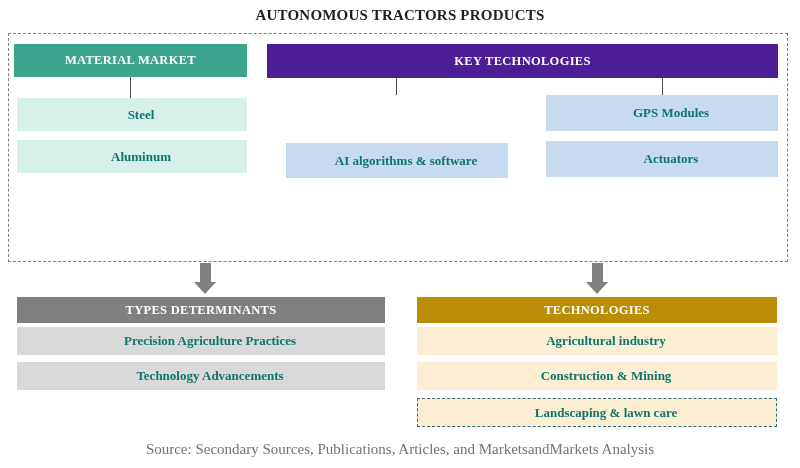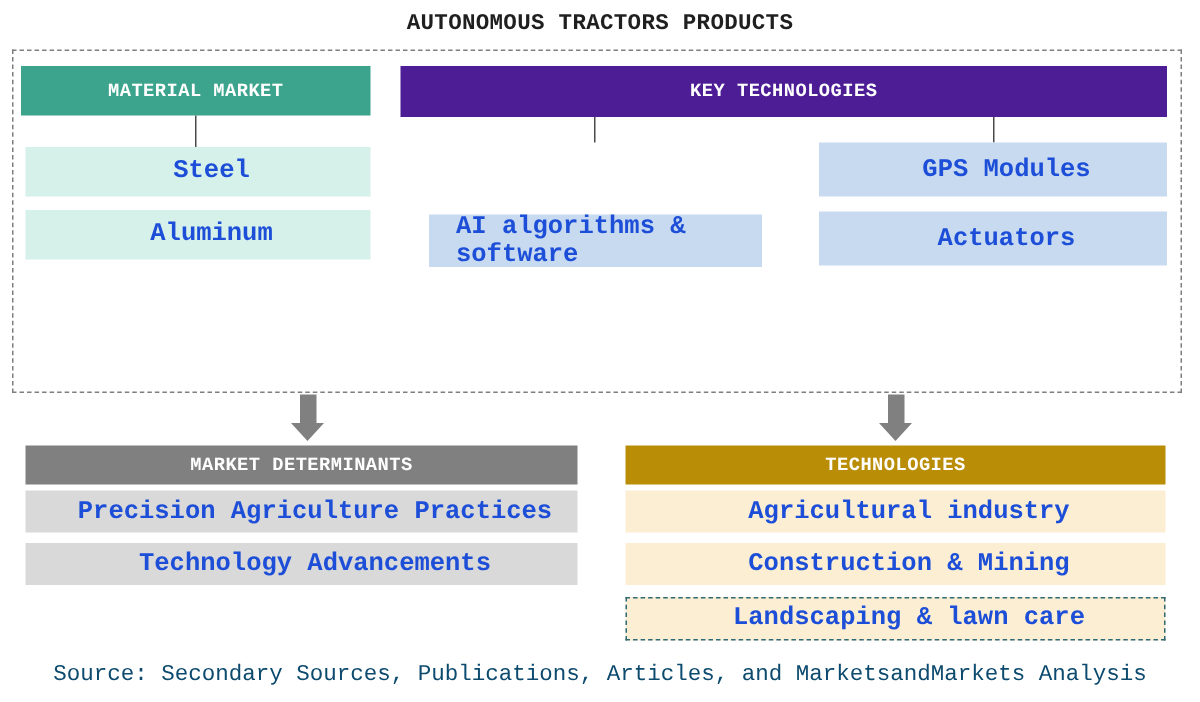--- a/index.html
+++ b/index.html
@@ -1,21 +1,21 @@
 <!DOCTYPE html>
 <html><head>
 <meta charset="utf-8">
 <style>
   html, body { margin: 0; padding: 0; background: #ffffff; }
   .canvas {
     position: relative;
     width: 800px;
     height: 468px;
     background: #ffffff;
-    font-family: Liberation Mono, monospace;
+    font-family: Liberation Serif, serif;
     overflow: hidden;
   }
   .title {
     position: absolute;
     top: 7px; left: 0; right: 0;
     text-align: center;
     font-size: 15px;
     font-weight: bold;
     color: #1f1f1f;
     letter-spacing: 0.2px;
@@ -41,22 +41,22 @@
   .hdr.teal  { background: #3CA48C; }
   .hdr.blue  { background: #4c1d95; }
   .hdr.gray  { background: #808080; }
   .hdr.gold  { background: #BA8D07; }
   .item {
     position: absolute;
     display: flex;
     align-items: center;
     justify-content: center;
     font-weight: bold;
-    font-size: 17px;
-    color: #1d4ed8;
+    font-size: 13px;
+    color: #0f766e;
     box-sizing: border-box;
     padding-left: 18px;
   }
   .item.mint  { background: #D6F0EA; }
   .item.lblue { background: #C7DAF0; }
   .item.lgray { background: #D9D9D9; }
   .item.cream { background: #FBEED3; }
   .item.highlight { border: 1.5px dashed #2E6975; }
   .connector {
     position: absolute;
@@ -79,21 +79,21 @@
     width: 0; height: 0;
     border-left: 11px solid transparent;
     border-right: 11px solid transparent;
     border-top: 12px solid #808080;
   }
   .source {
     position: absolute;
     top: 441px; left: 0; right: 0;
     text-align: center;
     font-size: 15px;
-    color: #0c4a6e;
+    color: #737373;
   }
 </style>
 </head>
 <body>
 
 <div class="canvas">
 
   <div class="title">AUTONOMOUS TRACTORS PRODUCTS</div>
 
   <div class="dashed-box"></div>
@@ -112,21 +112,21 @@
 
   <div class="arrow" style="left:194px; top:263px;">
     <div class="stem"></div>
     <div class="head"></div>
   </div>
   <div class="arrow" style="left:586px; top:263px;">
     <div class="stem"></div>
     <div class="head"></div>
   </div>
 
-  <div class="hdr gray" style="left:17px; top:297px; width:368px; height:26px;">MARKET DETERMINANTS</div>
+  <div class="hdr gray" style="left:17px; top:297px; width:368px; height:26px;">TYPES DETERMINANTS</div>
   <div class="item lgray" style="left:17px; top:327px; width:368px; height:28px;">Precision Agriculture Practices</div>
   <div class="item lgray" style="left:17px; top:362px; width:368px; height:28px;">Technology Advancements</div>
 
   <div class="hdr gold" style="left:417px; top:297px; width:360px; height:26px;">TECHNOLOGIES</div>
   <div class="item cream" style="left:417px; top:327px; width:360px; height:28px;">Agricultural industry</div>
   <div class="item cream" style="left:417px; top:362px; width:360px; height:28px;">Construction &amp; Mining</div>
   <div class="item cream highlight" style="left:417px; top:398px; width:360px; height:29px;">Landscaping &amp; lawn care</div>
 
   <div class="source">Source: Secondary Sources, Publications, Articles, and MarketsandMarkets Analysis</div>
 

